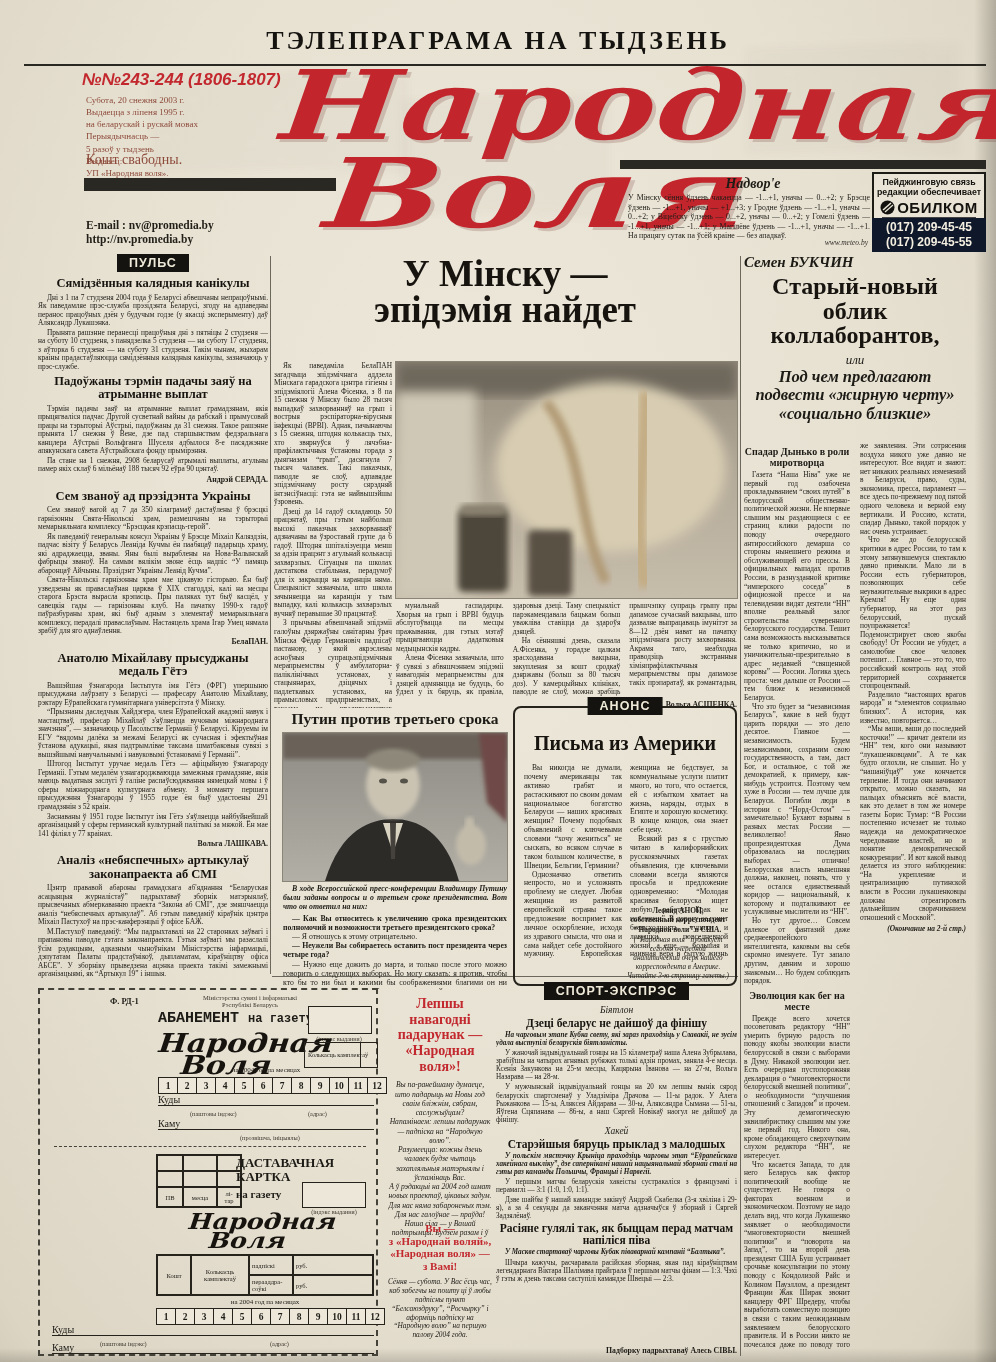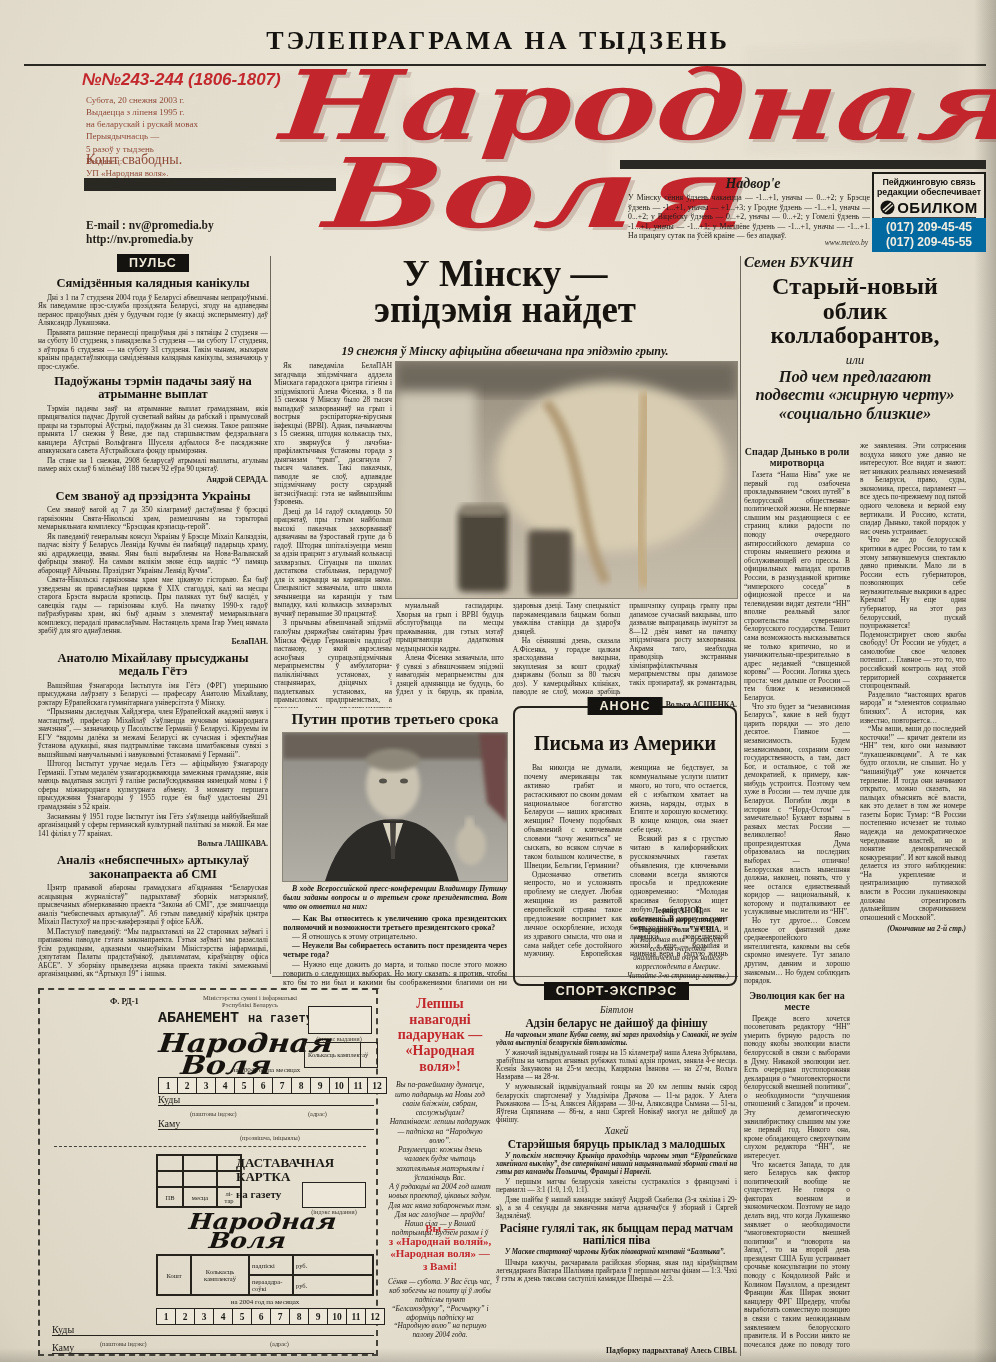--- a/index.html
+++ b/index.html
@@ -29,21 +29,21 @@
   .weather-title{left:628px;top:176px;width:250px;text-align:center;font-weight:bold;
     font-style:italic;font-size:14px;}
   .weather-body{left:628px;top:193px;width:242px;font-size:7.8px;line-height:1.22;text-align:justify;}
   .weather-site{left:760px;top:238px;width:108px;font-size:7.5px;font-style:italic;text-align:right;color:#33302a;}
   .pager{left:872px;top:172px;width:114px;height:80px;border:2px solid #1d1b16;background:#e9e4d6;
     font-family:"Liberation Sans",sans-serif;text-align:center;box-sizing:border-box;}
   .pager-top{font-size:8.8px;font-weight:bold;line-height:1.15;padding-top:3px;color:#14120e;}
   .pager-brandrow{display:flex;align-items:center;justify-content:center;gap:2px;margin-top:2px;}
   .pager-brand{font-size:15px;font-weight:bold;letter-spacing:.5px;color:#14120e;}
   .pager-tag{font-size:7.8px;border-top:1px solid #444;margin:1px 8px 0;padding-top:1px;}
-  .pager-phones{position:absolute;left:-2px;right:-2px;bottom:-2px;background:#0369a1;color:#f3eee0;
+  .pager-phones{position:absolute;left:-2px;right:-2px;bottom:-2px;background:#0f172a;color:#f3eee0;
     font-weight:bold;font-size:12px;line-height:1.25;padding:2px 0;}
   .vrule{width:1px;background:#6b675c;}
   .pulse-col{left:38px;top:254px;width:230px;height:726px;overflow:hidden;}
   .sec-box{display:block;margin:0 auto 5px;width:max-content;background:#151310;color:#efe9d8;
     font-family:"Liberation Sans",sans-serif;font-weight:bold;font-size:12.5px;letter-spacing:1px;
     padding:2px 12px;}
   .pulse-col h3,.news-title{margin:3px 0 3px;text-align:center;font-size:12.5px;line-height:1.08;color:#17140f;}
   .bodytxt{font-size:7.4px;line-height:1.15;text-align:justify;}
   .bodytxt p{margin:0 0 1px;text-indent:9px;}
   .author{text-align:right;font-weight:bold;font-size:7.8px;margin:2px 0 5px;}
@@ -216,21 +216,20 @@
     <h3 class="news-title">Аналіз «небяспечных» артыкулаў законапраекта аб СМІ</h3>
     <p>Цэнтр прававой абароны грамадскага аб'яднання “Беларуская асацыяцыя журналістаў” падрыхтаваў зборнік матэрыялаў, прысвечаных абмеркаванню праекта “Закона аб СМІ”, дзе змяшчаецца аналіз “небяспечных артыкулаў”. Аб гэтым паведаміў кіраўнік цэнтра Міхаіл Пастухоў на прэс-канферэнцыі ў офісе БАЖ.</p>
     <p>М.Пастухоў паведаміў: “Мы падрыхтавалі на 22 старонках заўвагі і прапановы паводле гэтага законапраекта. Гэтыя заўвагі мы разаслалі ўсім рэдакцыям, адказным чыноўнікам Міністэрства інфармацыі, дэпутатам Палаты прадстаўнікоў, дыпламатам, кіраўніцтву офіса АБСЕ”. У зборніку прыведзена ацэнка праекта такімі замежнымі арганізацыямі, як “Артыкул 19” і іншыя.</p>
 
   </div>
 
   <div class="abs flu-head">
     <div>У Мінску —</div>
     <div>эпідэмія найдет</div>
   </div>
-  <div class="abs flu-lead">19 снежня ў Мінску афіцыйна абвешчана пра эпідэмію грыпу.</div>
 
   <div class="abs flu-col1 bodytxt">
     <p>Як паведаміла БелаПАН загадчыца эпідэмічнага аддзела Мінскага гарадскога цэнтра гігіены і эпідэміялогіі Алена Фісенка, з 8 па 15 снежня ў Мінску было 28 тысяч выпадкаў захворванняў на грып і вострыя рэспіраторна-вірусныя інфекцыі (ВРВІ). Аднак, пачынаючы з 15 снежня, штодня колькасць тых, хто звярнуўся ў лячэбна-прафілактычныя ўстановы горада з дыягназам “грып”, дасягнула 7 тысяч чалавек. Такі паказчык, паводле яе слоў, адпавядае эпідэмічнаму росту сярэдняй інтэнсіўнасці: гэта не найвышэйшы ўзровень.</p>
     <p>Дзеці да 14 гадоў складаюць 50 працэнтаў, пры гэтым найбольш высокі паказчык захворванняў адзначаны ва ўзроставай групе да 6 гадоў. Штодня шпіталізуецца менш за адзін працэнт з агульнай колькасці захварэлых. Сітуацыя па школах дастаткова стабільная, перадумоў для іх закрыцця на каранцін няма. Спецыяліст зазначыла, што школа зачыняецца на каранцін у тым выпадку, калі колькасць захварэлых вучняў перавышае 30 працэнтаў.</p>
     <p>З прычыны абвешчанай эпідэміі галоўны дзяржаўны санітарны ўрач Мінска Фёдар Германовіч падпісаў пастанову, у якой акрэслены асноўныя супрацьэпідэмічныя мерапрыемствы ў амбулаторна-паліклінічных установах, у стацыянарах, дзіцячых і падлеткавых установах, на прамысловых прадпрыемствах, а таксама на прадпрыемствах грамадскага харчавання, гандлю, ка-</p>
   </div>
 
   <div class="abs flu-photo">
     <svg width="341" height="236" viewBox="0 0 341 236">
       <defs>
@@ -423,21 +422,21 @@
   </div>
   <div class="abs promo-slogan prelines">Вы —
 з «Народнай воляй»,
 «Народная воля» —
 з Вамі!</div>
   <div class="abs promo-body2">Сёння — субота. У Вас ёсць час, каб забегчы на пошту ці ў любы падпісны пункт “Белсаюздруку”, “Росчырку” і аформіць падпіску на “Народную волю” на першую палову 2004 года.</div>
 
   <div class="abs sport">
     <span class="sec-box">СПОРТ-ЭКСПРЭС</span>
     <div class="rubric">Біятлон</div>
-    <h4>Адзін беларус не дайшоў да фінішу</h4>
+    <h4>Дзеці беларус не дайшоў да фінішу</h4>
     <div class="sport-body">
       <p class="lead">На чарговым этапе Кубка свету, які зараз праходзіць у Славакіі, не зусім удала выступілі беларускія біятланісты.</p>
       <p>У жаночай індывідуальнай гонцы на 15 кіламетраў наша Алена Зубрылава, зрабіўшы на чатырох агнявых рубяжах толькі адзін промах, заняла 4-е месца. Ксенія Закункова на 25-м месцы, Кацярына Іванова — на 27-м, Вольга Назарава — на 28-м.</p>
       <p>У мужчынскай індывідуальнай гонцы на 20 км лепшы вынік сярод беларускіх спартсменаў у Уладзіміра Драчова — 11-ы радок. У Алега Рыжанкова — 15-ы, Аляксея Айдарава — 30-ы, Аляксандра Сымана — 51-ы, Яўгена Сцяпанава — 86-ы, а наш Сяргей Новікаў наогул не дайшоў да фінішу.</p>
     </div>
     <div class="rubric">Хакей</div>
     <h4>Старэйшыя бяруць прыклад з малодшых</h4>
     <div class="sport-body">
       <p class="lead">У польскім мястэчку Крыніца праходзіць чарговы этап “Еўрапейскага хакейнага выкліку”, дзе сапернікамі нашай нацыянальнай зборнай сталі на гэты раз каманды Польшчы, Францыі і Нарвегіі.</p>
       <p>У першым матчы беларускія хакеісты сустракаліся з французамі і перамаглі — 3:1 (1:0, 1:0, 1:1).</p>

